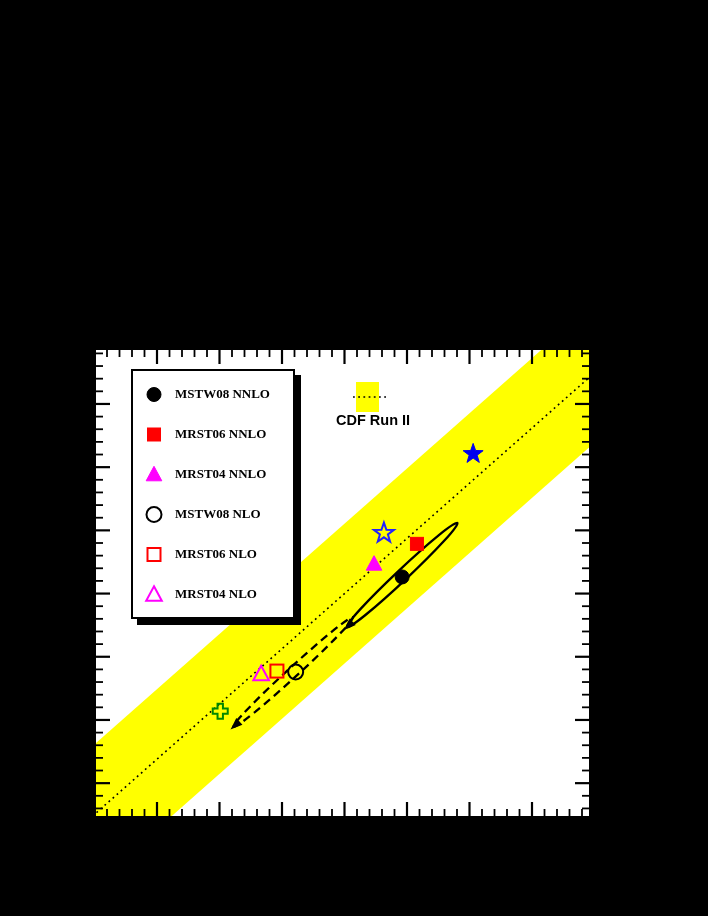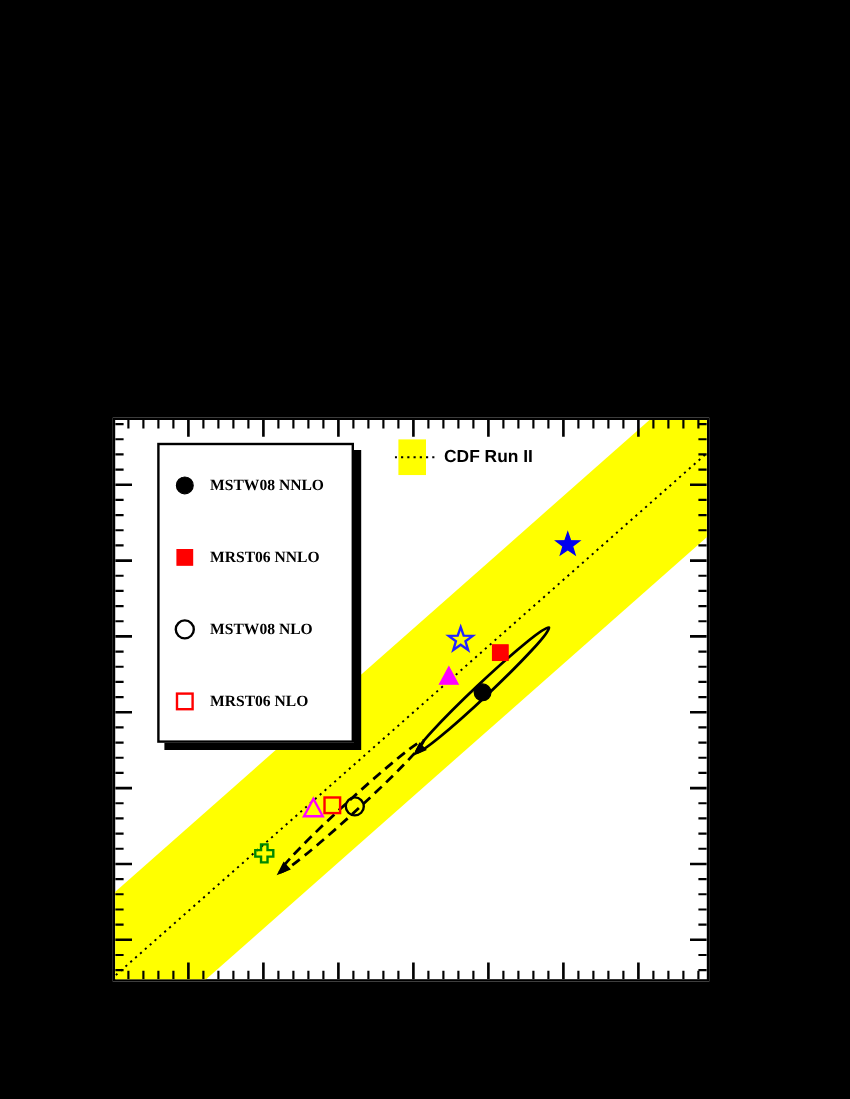--- a/index.html
+++ b/index.html
@@ -7,21 +7,21 @@
           font-family:"Liberation Sans",sans-serif;}
   .plot{position:absolute;left:94px;top:348px;width:493px;height:466px;background:#fff;
         border:2px solid #000;}
   #plot-svg{position:absolute;left:0;top:0;display:block;}
   .legend{position:absolute;left:35px;top:19px;width:164px;height:250px;background:#fff;
           border:2px solid #000;box-shadow:6px 6px 0 #000;display:flex;flex-direction:column;
           justify-content:space-around;box-sizing:border-box;padding:3px 0;}
   .legend-row{display:flex;align-items:center;padding-left:8px;}
   .legend-row svg{flex:0 0 auto;display:block;}
   .legend-label{font-weight:bold;font-size:13px;color:#000;margin-left:8px;white-space:nowrap;font-family:Liberation Serif, serif;}
-  .cdf-legend{position:absolute;left:233px;top:16px;display:flex;align-items:center;}
+  .cdf-legend{position:absolute;left:233px;top:32px;display:flex;align-items:center;flex-direction:column;}
   .cdf-legend svg{display:block;}
   .cdf-label{font-weight:bold;font-size:14.5px;color:#000;margin-left:7px;white-space:nowrap;}
 </style>
 </head>
 <body>
 
 <div class="canvas">
   <div class="plot">
     <svg id="plot-svg" width="493" height="466" viewBox="0 0 493 466">
         <polygon points="-40,428.43760000000003 533,-77.52139999999999 533,62.2786 -40,568.2376" fill="#ffff00"></polygon>
@@ -230,32 +230,48 @@
           <svg width="26" height="23" viewBox="-13 -11.5 26 23">
             <g>
               <rect x="-6.5" y="-6.5" width="13" height="13" fill="#ff0000" stroke="#ff0000" stroke-width="1"></rect>
             </g>
           </svg>
           <span class="legend-label">MRST06 NNLO</span>
         </div>
         <div class="legend-row">
           <svg width="26" height="23" viewBox="-13 -11.5 26 23">
             <g>
+              <polygon points="0,-8.2 7.8,6.3 -7.8,6.3" fill="#ff00ff" stroke="#ff00ff" stroke-width="1" stroke-linejoin="miter"></polygon>
+            </g>
+          </svg>
+          <span class="legend-label">MRST04 NNLO</span>
+        </div>
+        <div class="legend-row">
+          <svg width="26" height="23" viewBox="-13 -11.5 26 23">
+            <g>
               <circle r="7.5" fill="none" stroke="#000000" stroke-width="2"></circle>
             </g>
           </svg>
           <span class="legend-label">MSTW08 NLO</span>
         </div>
         <div class="legend-row">
           <svg width="26" height="23" viewBox="-13 -11.5 26 23">
             <g>
               <rect x="-6.5" y="-6.5" width="13" height="13" fill="none" stroke="#ff0000" stroke-width="2"></rect>
             </g>
           </svg>
           <span class="legend-label">MRST06 NLO</span>
+        </div>
+        <div class="legend-row">
+          <svg width="26" height="23" viewBox="-13 -11.5 26 23">
+            <g>
+              <polygon points="0,-8.2 7.8,6.3 -7.8,6.3" fill="none" stroke="#ff00ff" stroke-width="2" stroke-linejoin="miter"></polygon>
+            </g>
+          </svg>
+          <span class="legend-label">MRST04 NLO</span>
         </div>
       </div>
 
     <div class="cdf-legend">
       <svg width="34" height="30" viewBox="0 0 34 30">
         <rect id="cdf-swatch-rect" x="3" y="0" width="23" height="30" fill="#ffff00"></rect>
         <line id="cdf-swatch-line" x1="0" y1="15" x2="34" y2="15" stroke="#000" stroke-width="1.6" stroke-dasharray="1.8 3.4"></line>
       </svg>
       <span class="cdf-label">CDF Run II</span>
     </div>

